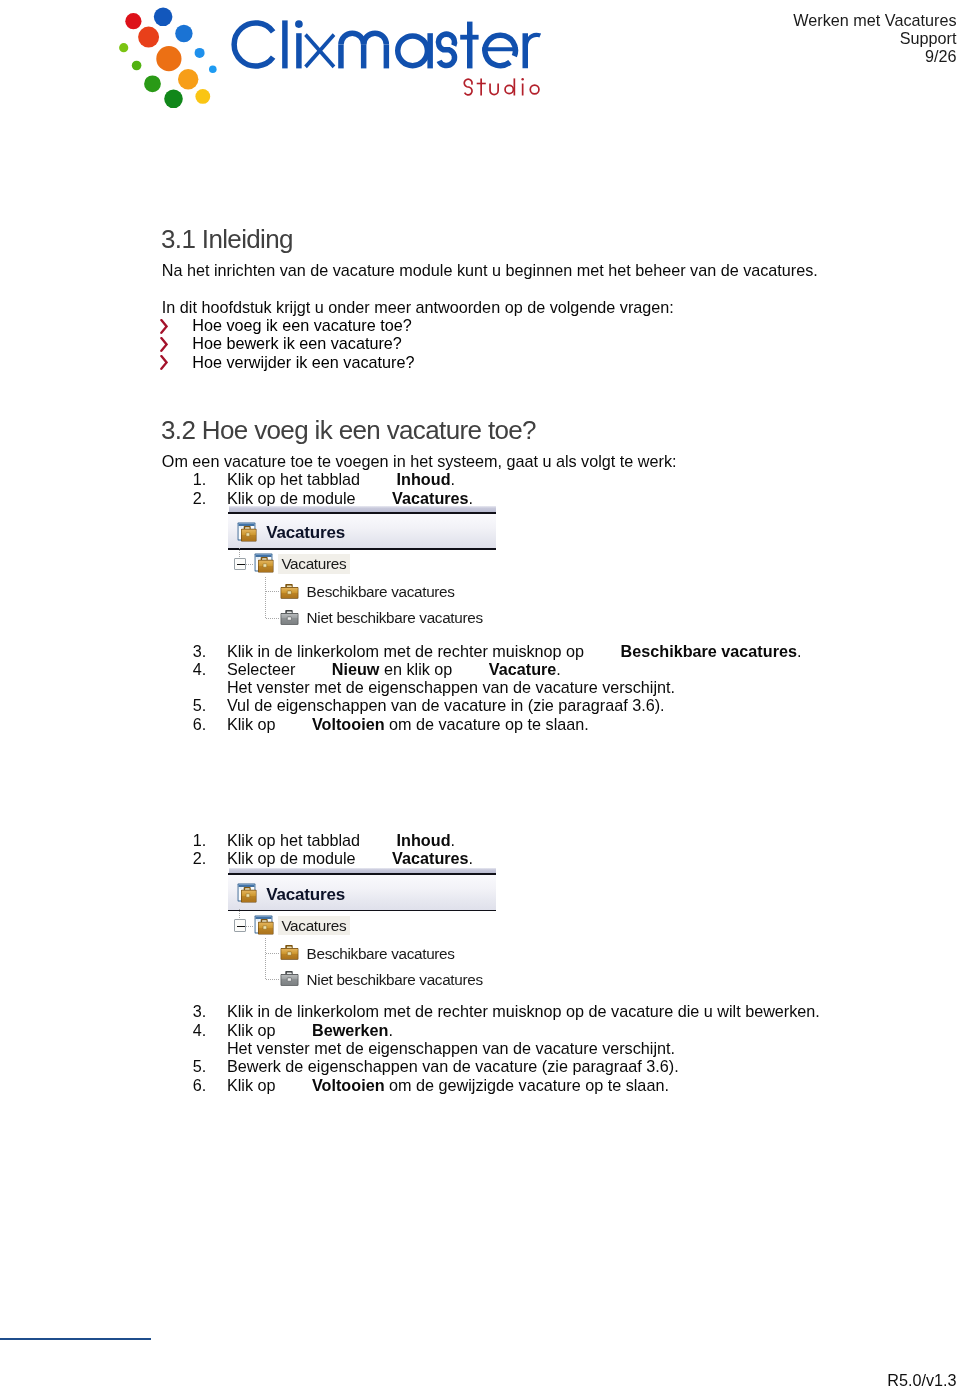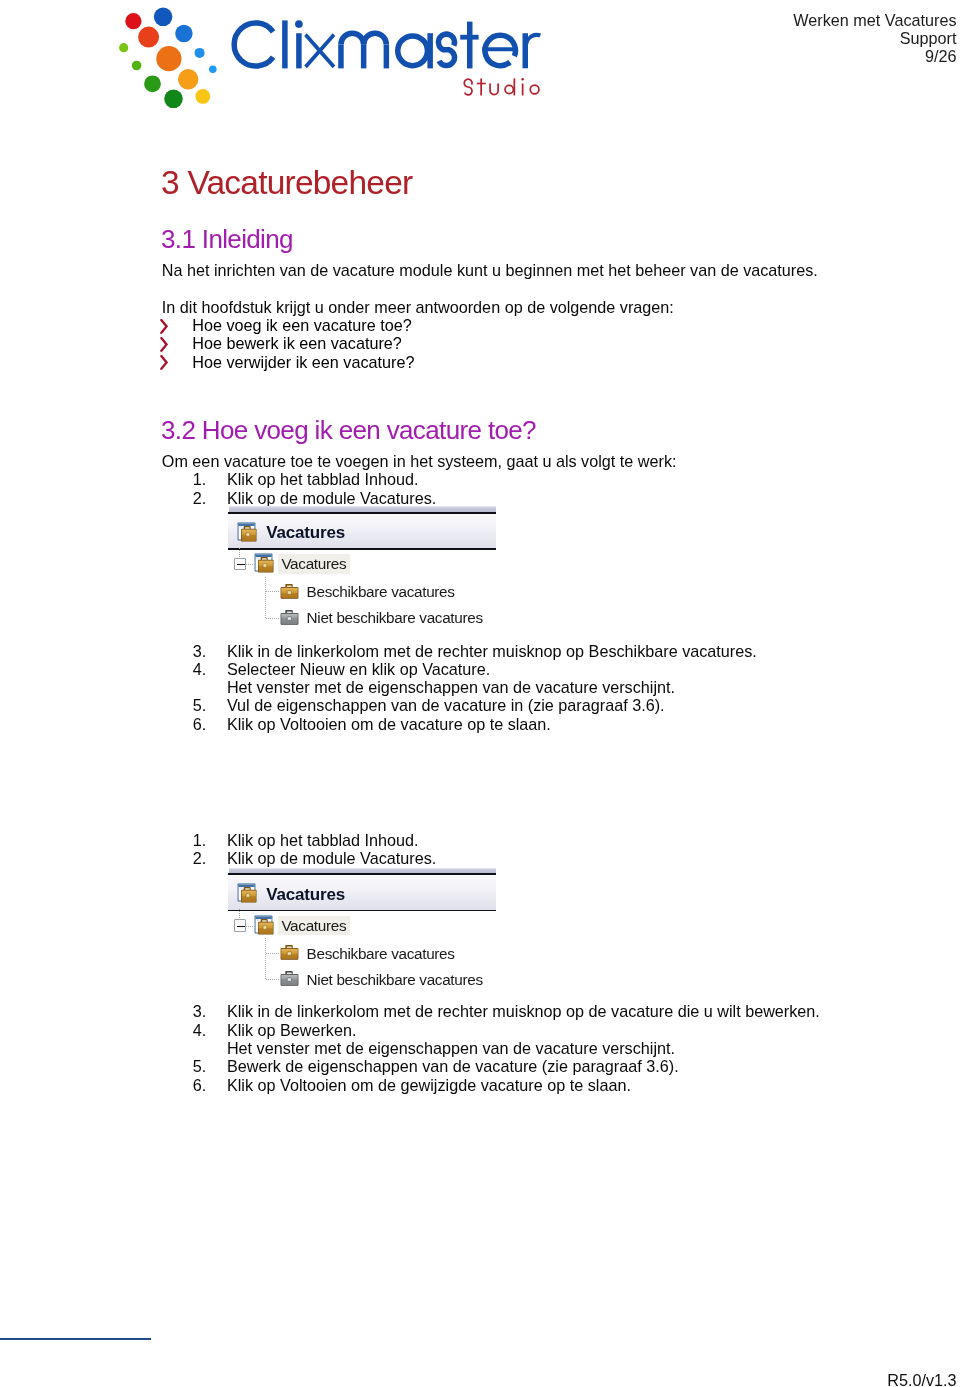--- a/index.html
+++ b/index.html
@@ -9,25 +9,25 @@
   
   .doc-header{position:absolute;right:3.5px;top:10.7px;text-align:right;font-size:16.2px;line-height:18.3px;color:#1b1b1b;}
   .doc-header div{white-space:nowrap;margin-left:23px;}
 
   
   .logo{position:absolute;left:104px;top:6.2px;width:450px;height:110px;}
   .logo svg{display:block;}
 
   
   .h1{position:absolute;left:161px;font-size:33.5px;line-height:34px;color:#B02029;font-weight:400;white-space:nowrap;letter-spacing:-0.78px;}
-  .h2{position:absolute;left:161px;font-size:26px;line-height:26px;color:#a21caf;font-weight:400;white-space:nowrap;letter-spacing:-0.64px;}
+  .h2{position:absolute;left:161px;font-size:26px;line-height:26px;color:#404040;font-weight:400;white-space:nowrap;letter-spacing:-0.64px;}
 
   
   .p{position:absolute;left:161.8px;font-size:16.2px;line-height:18.3px;color:#0a0a0a;white-space:nowrap;}
-  b{font-weight:400;}
+  b{font-weight:700;margin-left:32px;}
 
   
   .chev-list{position:absolute;left:161px;font-size:16.2px;line-height:18.3px;}
   .chev-row{position:relative;height:18.3px;white-space:nowrap;}
   .chev{position:absolute;left:-0.8px;top:2.7px;line-height:0;}
   .chev-txt{position:absolute;left:31.2px;top:0;}
 
   
   .num-list{position:absolute;font-size:16.2px;line-height:18.3px;color:#0a0a0a;}
   .num-row{position:relative;height:18.3px;white-space:nowrap;}
@@ -126,21 +126,20 @@
         <path d="M480.3 77.4H482.0V94.5H480.3Z"></path>
         <path d="M476.7 81.7H485.8V83.3H476.7Z"></path>
         <path d="M513.5 77.4H515.2V94.5H513.5Z"></path>
         <path d="M521.8 82.5H523.5V94.5H521.8Z"></path>
         <circle cx="522.65" cy="78.3" r="1.25"></circle>
       </g>
     </g>
   </svg>
   </div>
 
-  <div class="h1" style="top:166.0px">3 Vacaturebeheer</div>
 
   <div class="h2" style="top:226.0px">3.1 Inleiding</div>
   <div class="p" style="top:298.0px">In dit hoofdstuk krijgt u onder meer antwoorden op de volgende vragen:</div>
   <div class="p" style="top:260.6px">Na het inrichten van de vacature module kunt u beginnen met het beheer van de vacatures.</div>
   <div class="chev-list" style="top:316.2px" id="chev-list">
       <div class="chev-row">
         <span class="chev"><svg width="8" height="15" viewBox="0 0 8 15">
             <path d="M1.35 1.05 6.6 7.4 1.35 13.75" fill="none" stroke="#A4122B" stroke-width="2.35" stroke-linecap="round" stroke-linejoin="miter"></path>
           </svg></span>
         <span class="chev-txt">Hoe voeg ik een vacature toe?</span>

